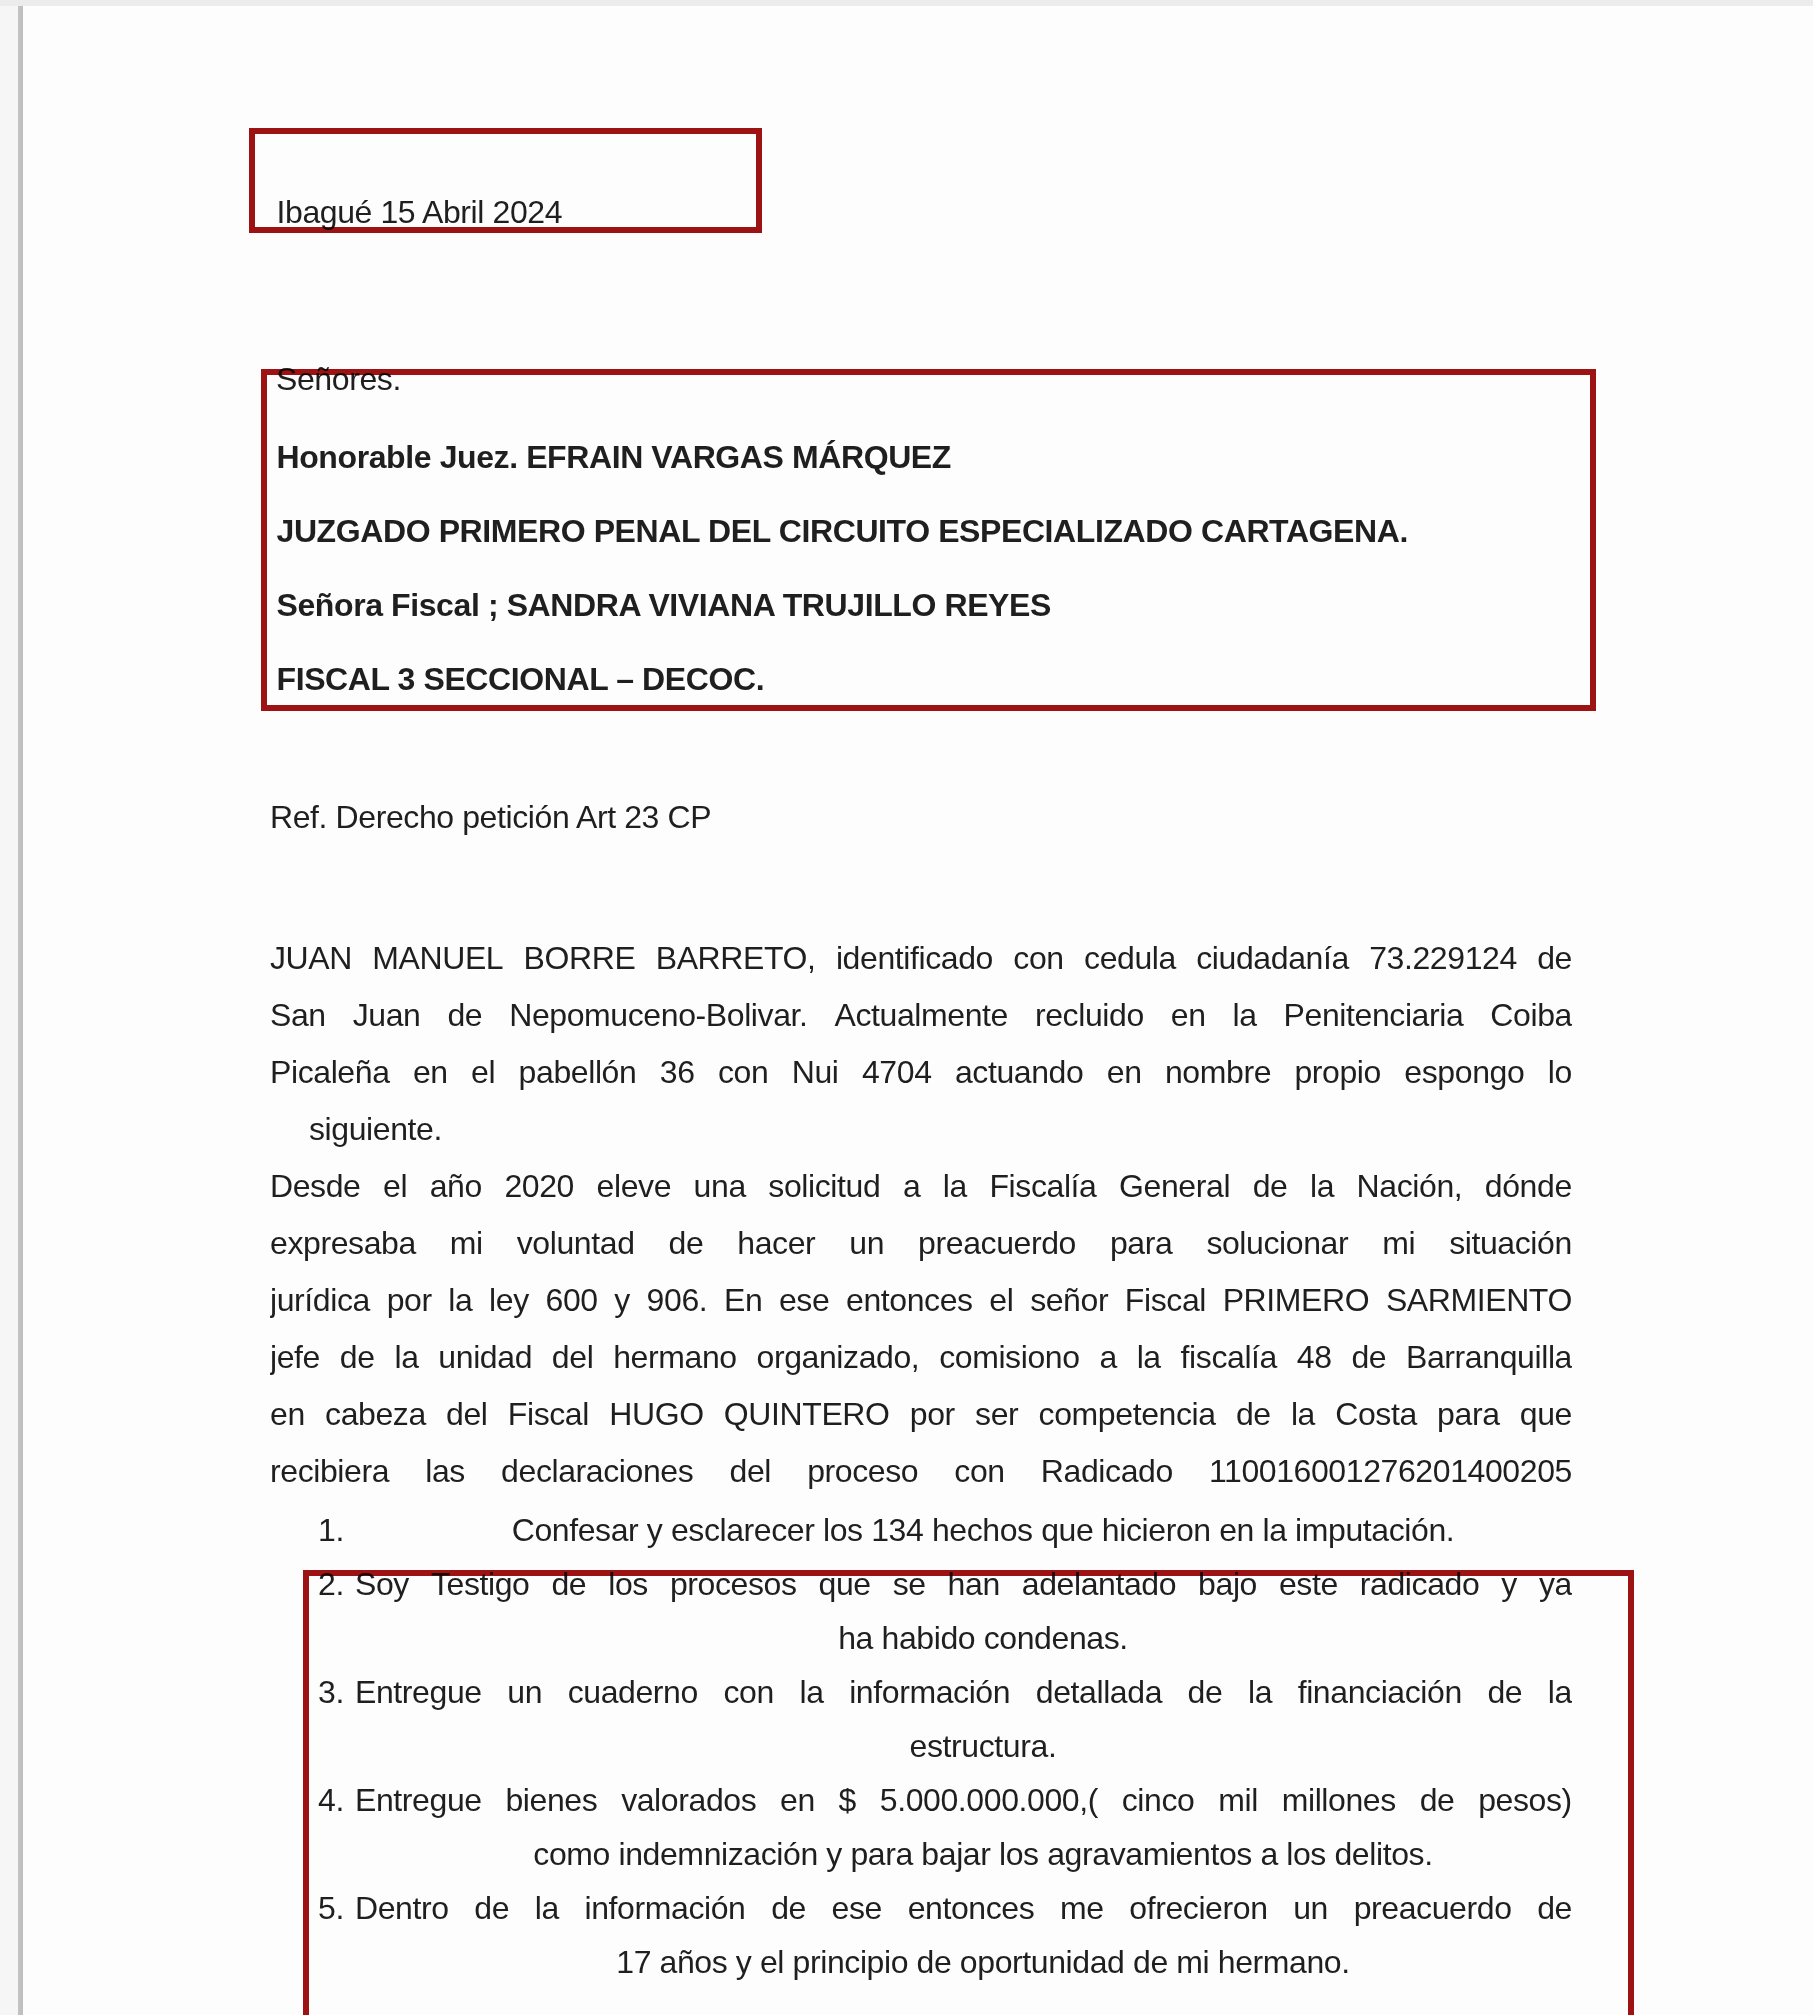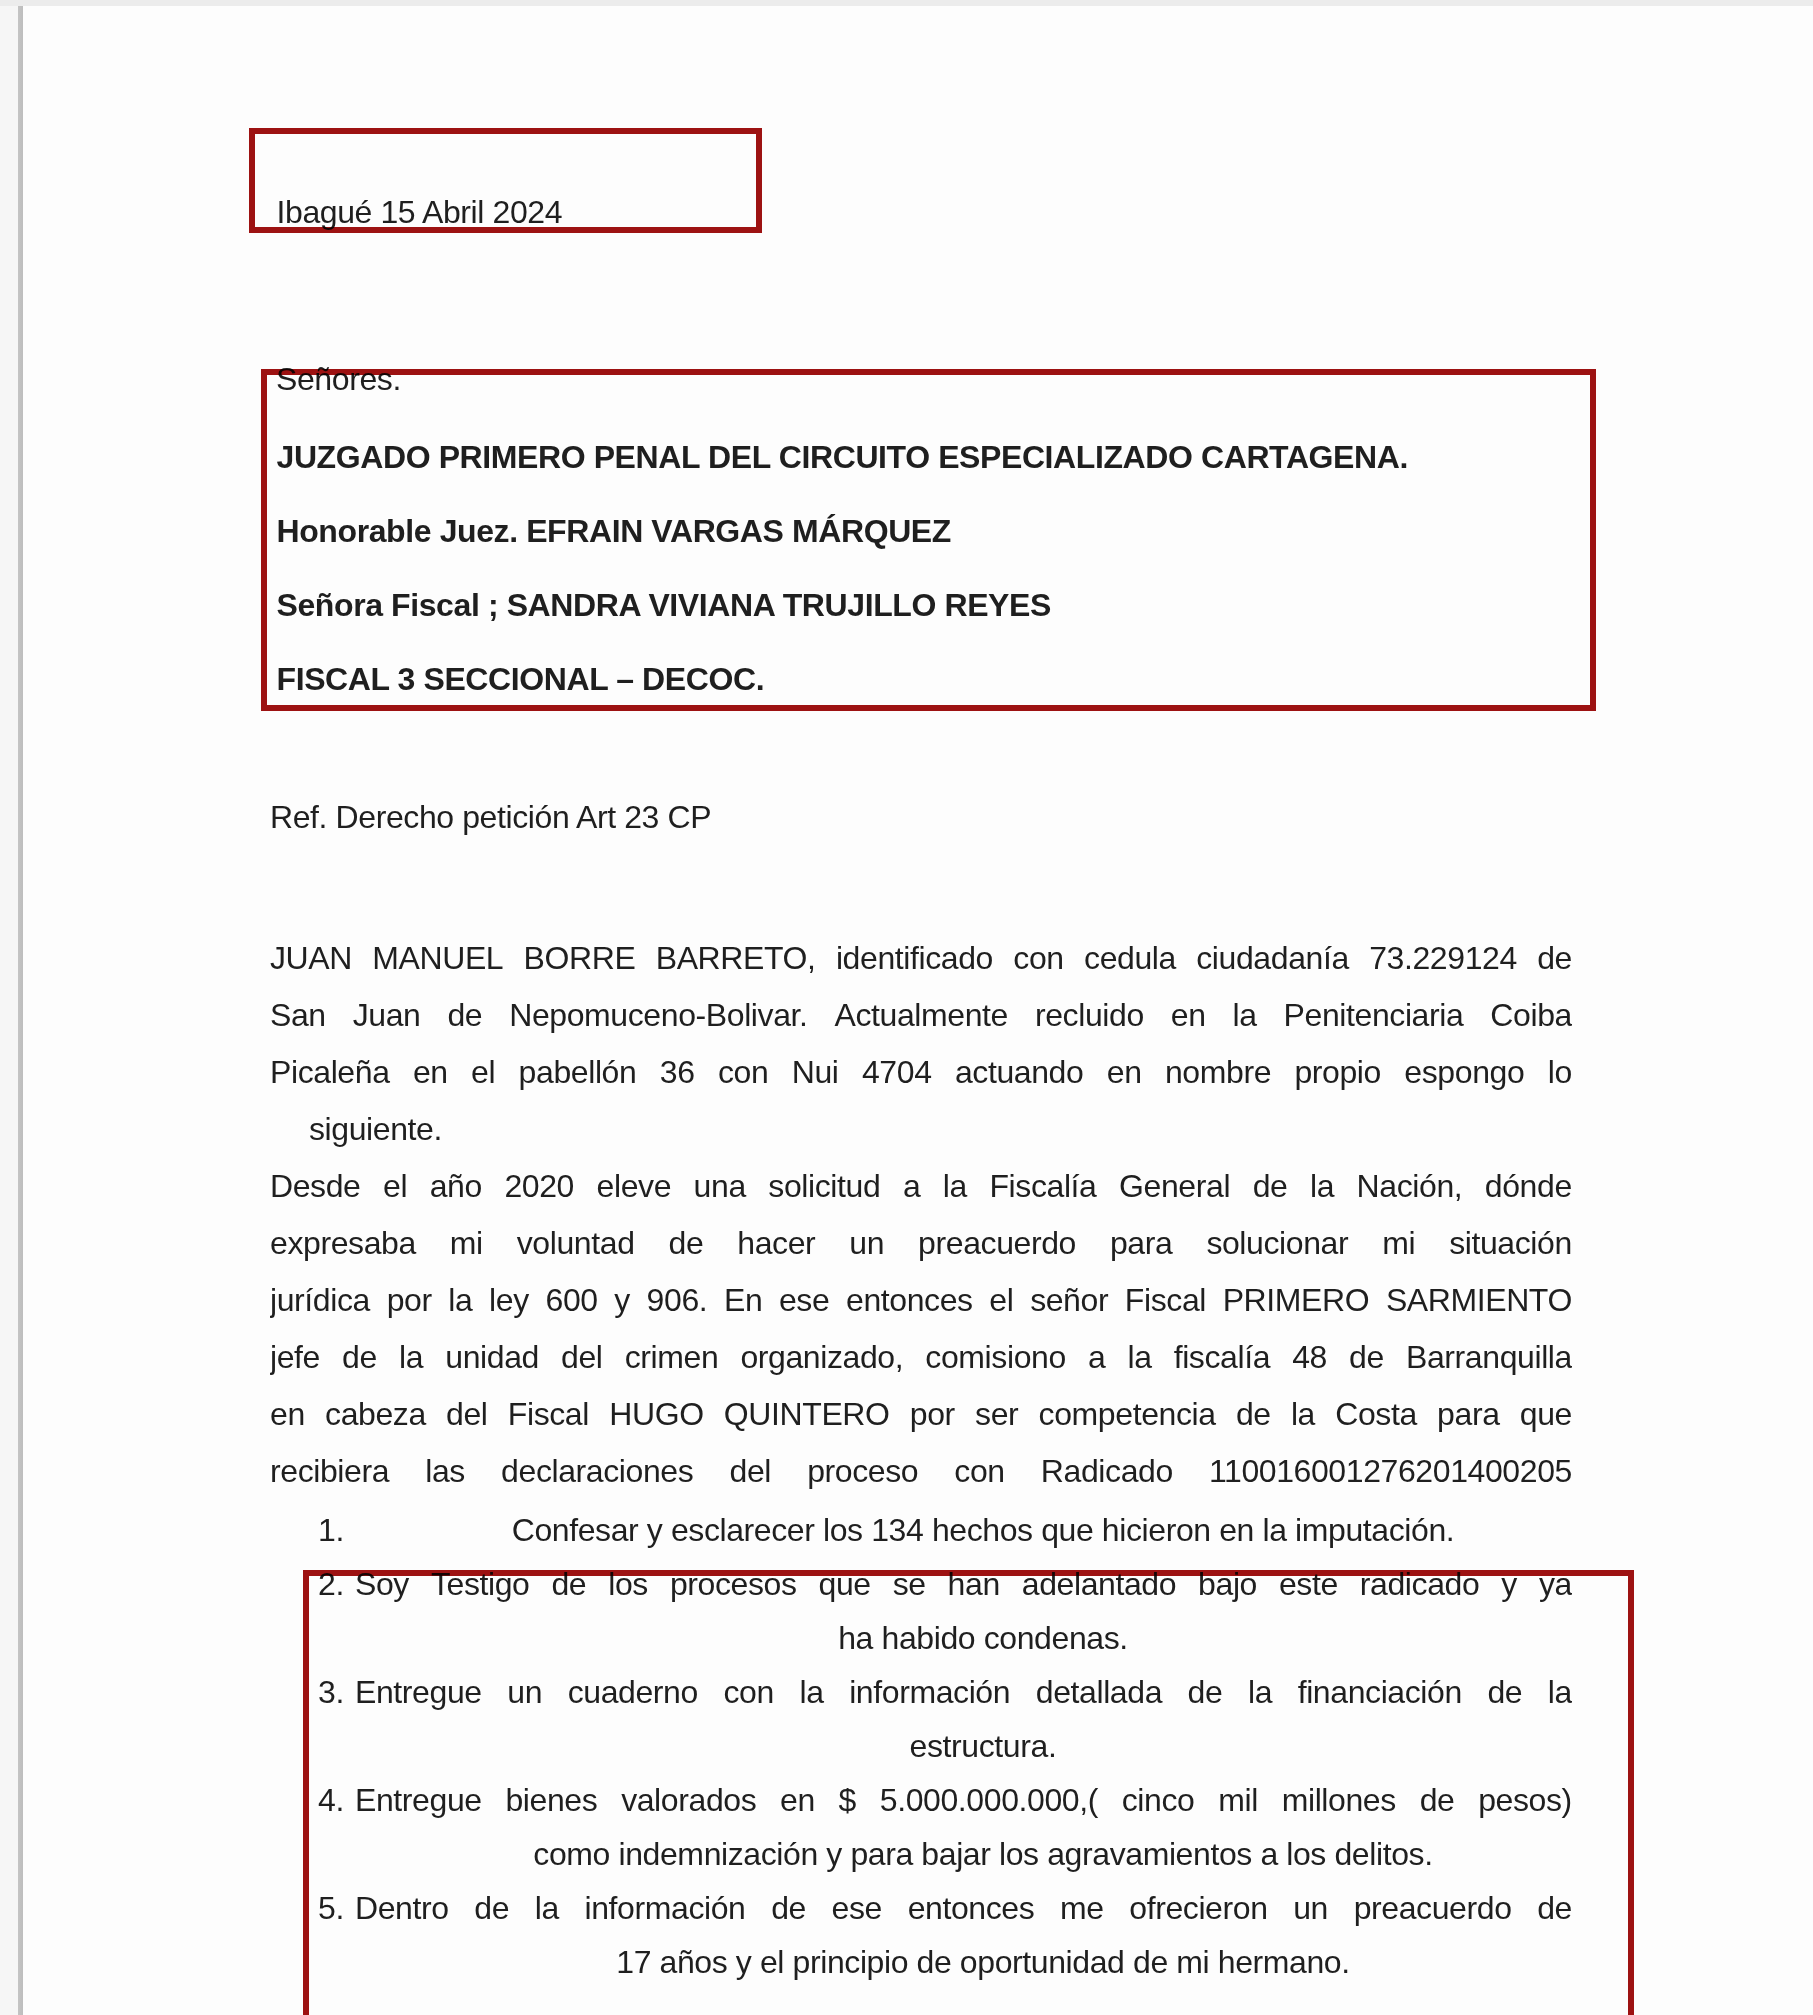--- a/index.html
+++ b/index.html
@@ -53,22 +53,22 @@
 <body>
 
 <div class="page">
   <div class="edge-left"></div>
   <div class="edge-top"></div>
 
   <div class="content">
     <div class="date-line">Ibagué 15 Abril 2024</div>
     <div class="salutation">Señores.</div>
     <div class="recipients" id="recipients">
+        <div class="recipient-line">Honorable Juez. EFRAIN VARGAS MÁRQUEZ</div>
         <div class="recipient-line">JUZGADO PRIMERO PENAL DEL CIRCUITO ESPECIALIZADO CARTAGENA.</div>
-        <div class="recipient-line">Honorable Juez. EFRAIN VARGAS MÁRQUEZ</div>
         <div class="recipient-line">Señora Fiscal ; SANDRA VIVIANA TRUJILLO REYES</div>
         <div class="recipient-line">FISCAL 3 SECCIONAL – DECOC.</div>
       </div>
     <div class="reference">Ref. Derecho petición Art 23 CP</div>
     <div class="body-paragraphs" id="body-paragraphs">
         <div class="para">
           <div class="line">
             <span>JUAN</span>
             <span>MANUEL</span>
             <span>BORRE</span>
@@ -157,21 +157,21 @@
             <span>Fiscal</span>
             <span>PRIMERO</span>
             <span>SARMIENTO</span>
           </div>
           <div class="line">
             <span>jefe</span>
             <span>de</span>
             <span>la</span>
             <span>unidad</span>
             <span>del</span>
-            <span>crimen</span>
+            <span>hermano</span>
             <span>organizado,</span>
             <span>comisiono</span>
             <span>a</span>
             <span>la</span>
             <span>fiscalía</span>
             <span>48</span>
             <span>de</span>
             <span>Barranquilla</span>
           </div>
           <div class="line">

